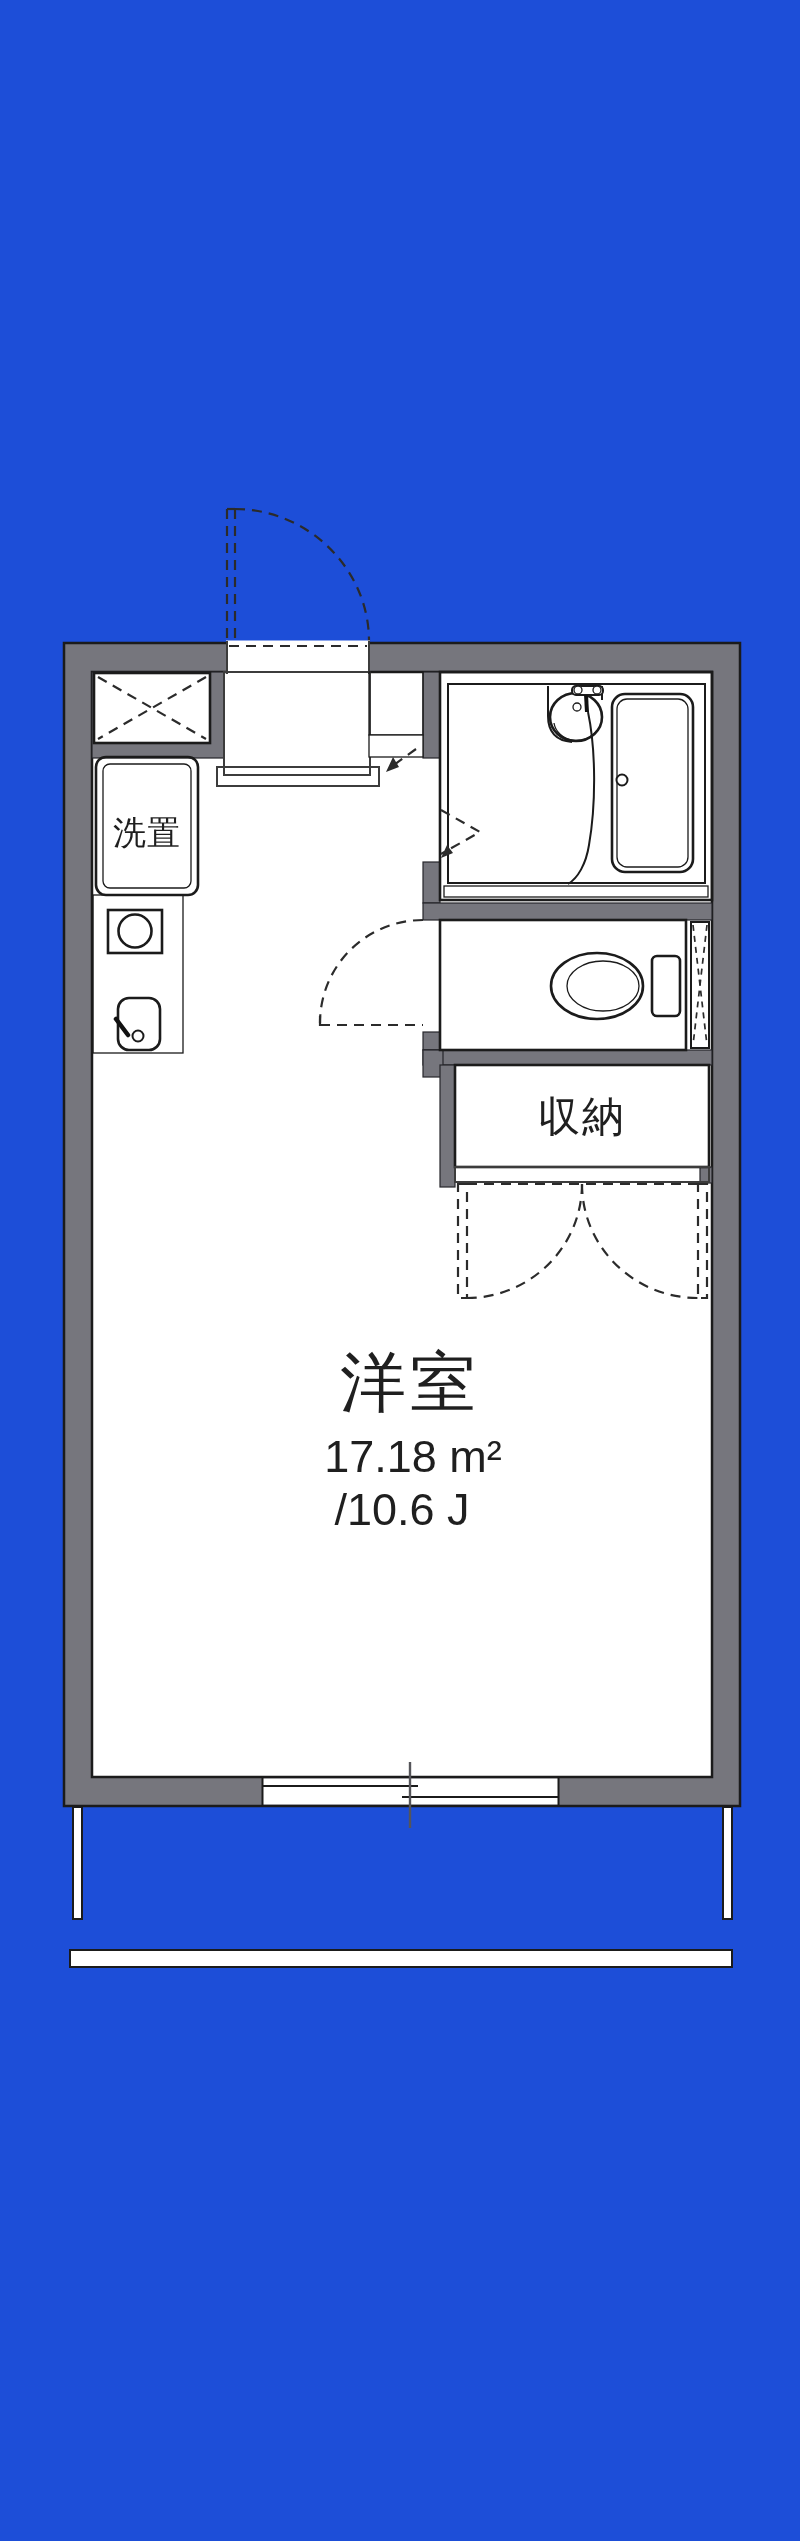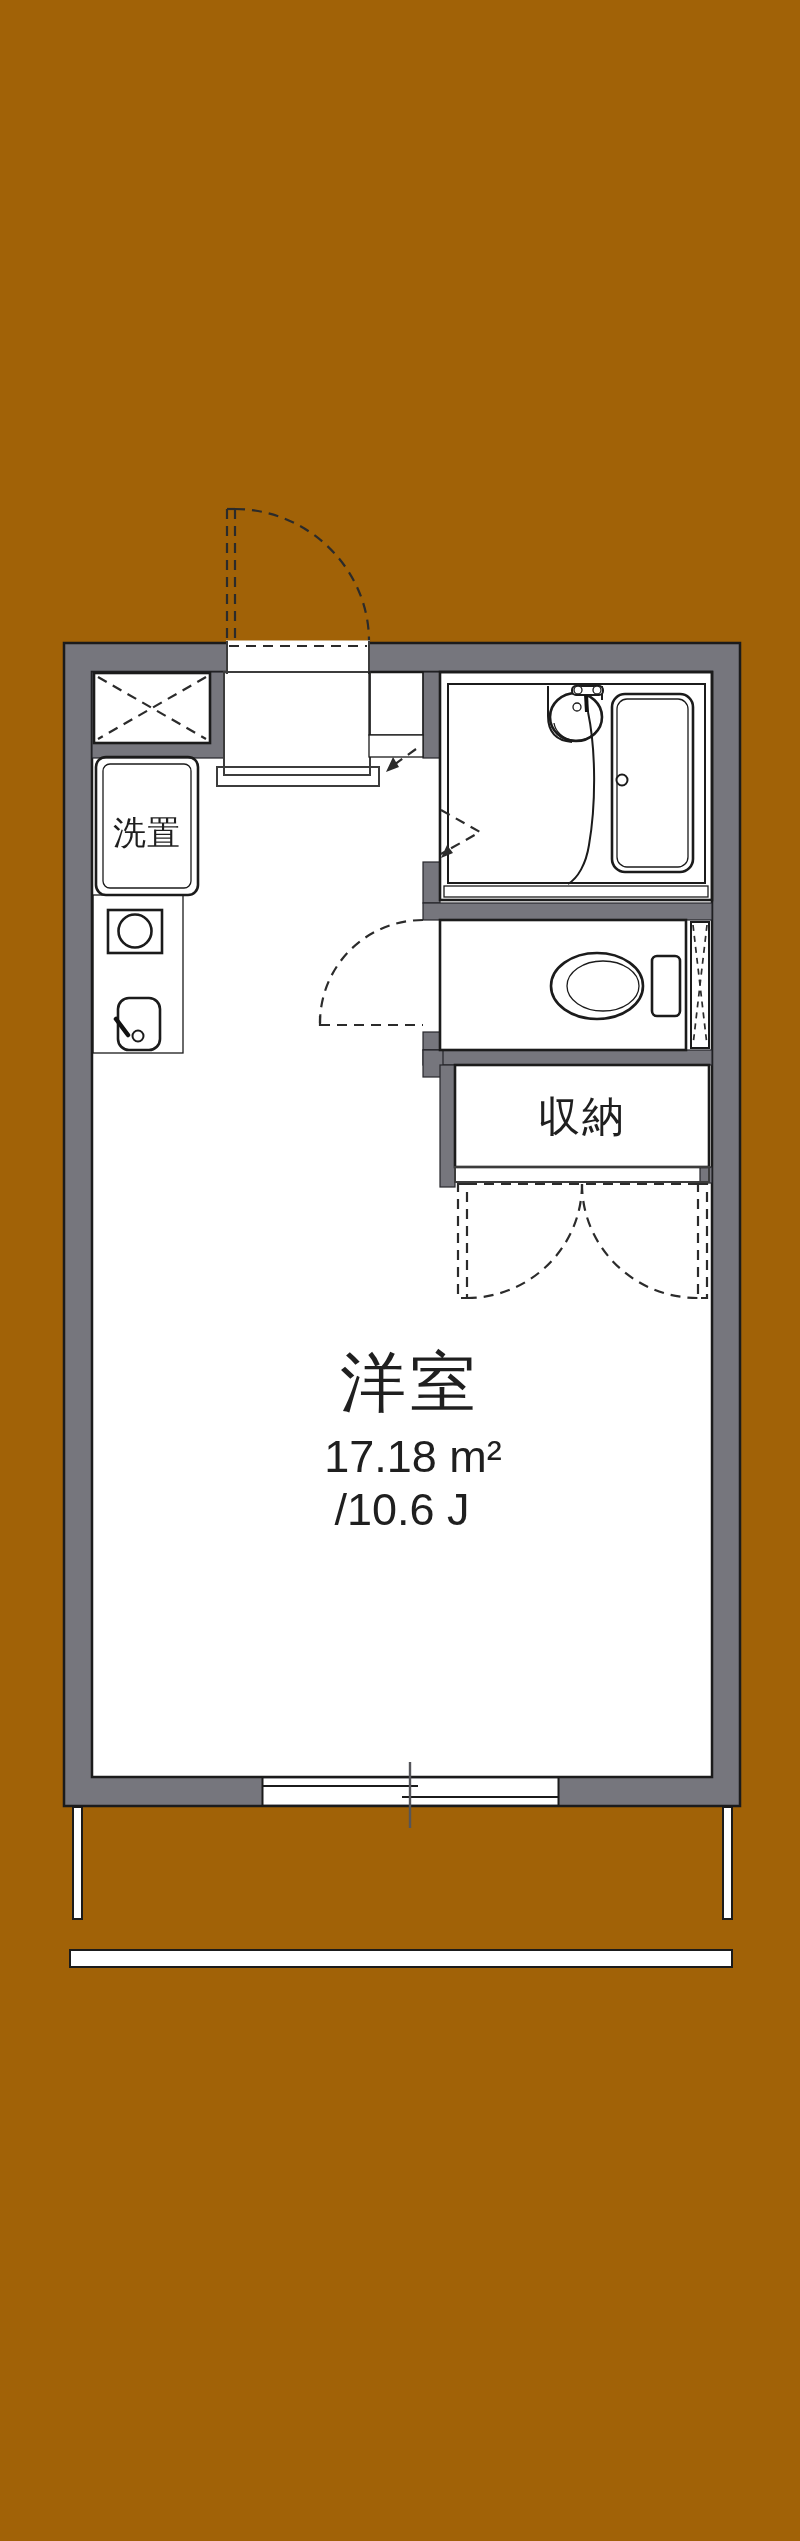--- a/index.html
+++ b/index.html
@@ -1,16 +1,16 @@
 <!DOCTYPE html>
 <html><head>
 <meta charset="utf-8">
 <style>
   html,body{margin:0;padding:0;background:#ffffff;}
-  #canvas{position:relative;width:800px;height:2541px;background:#a16207;overflow:hidden;
+  #canvas{position:relative;width:800px;height:2541px;background:#1d4ed8;overflow:hidden;
           font-family:"Liberation Sans",sans-serif;}
   svg{position:absolute;left:0;top:0;}
   .wall{fill:#76767d;stroke:#1b1b1b;stroke-width:2.5;}
   .part{fill:#76767d;stroke:#26262b;stroke-width:1.2;}
   .floor{fill:#ffffff;stroke:#1b1b1b;stroke-width:2.5;}
   .punch{fill:#ffffff;stroke:none;}
   .blue{fill:#d9e7f8;}
   .blue2{fill:#d2e1f4;}
   .cream{fill:#f8edd2;}
   .bk{stroke:#1b1b1b;fill:none;}

